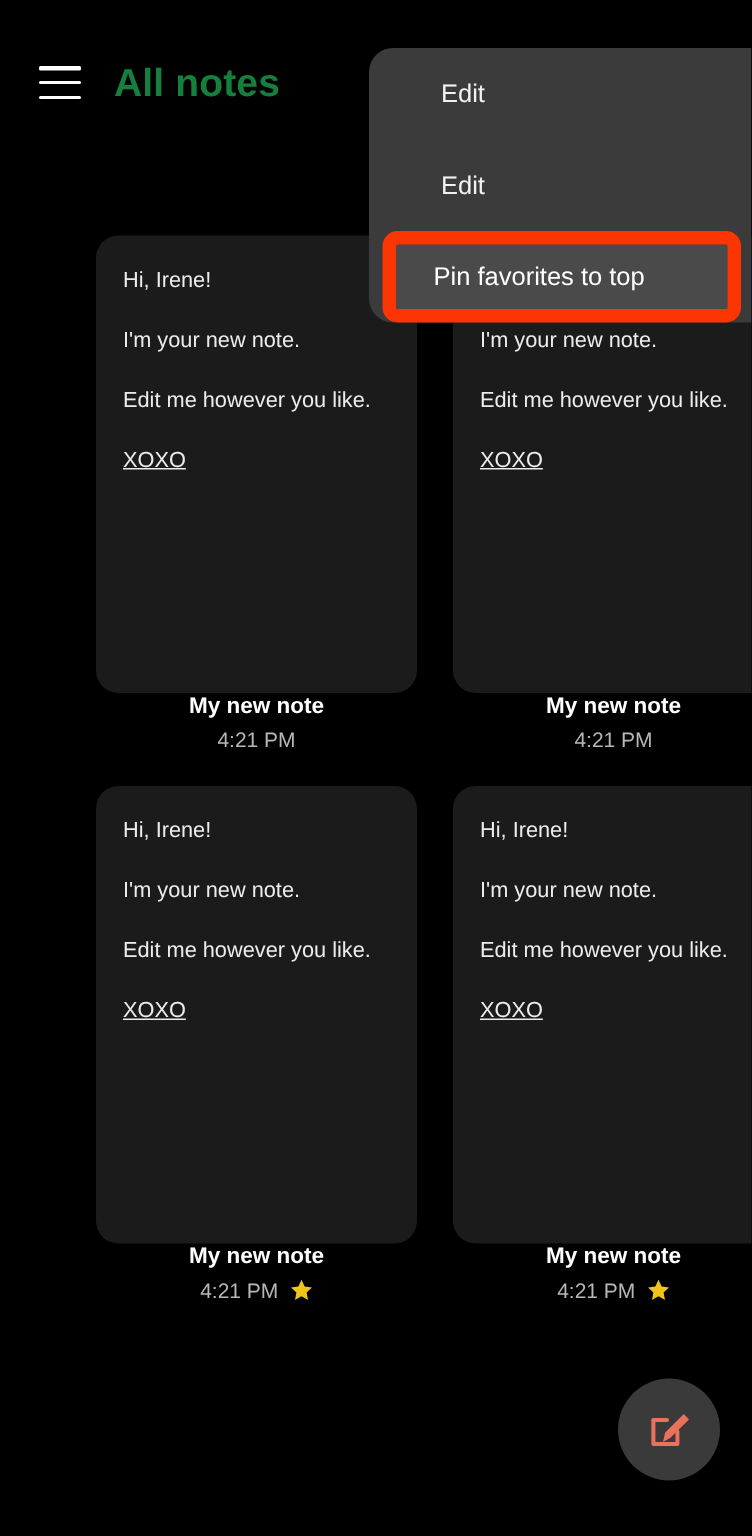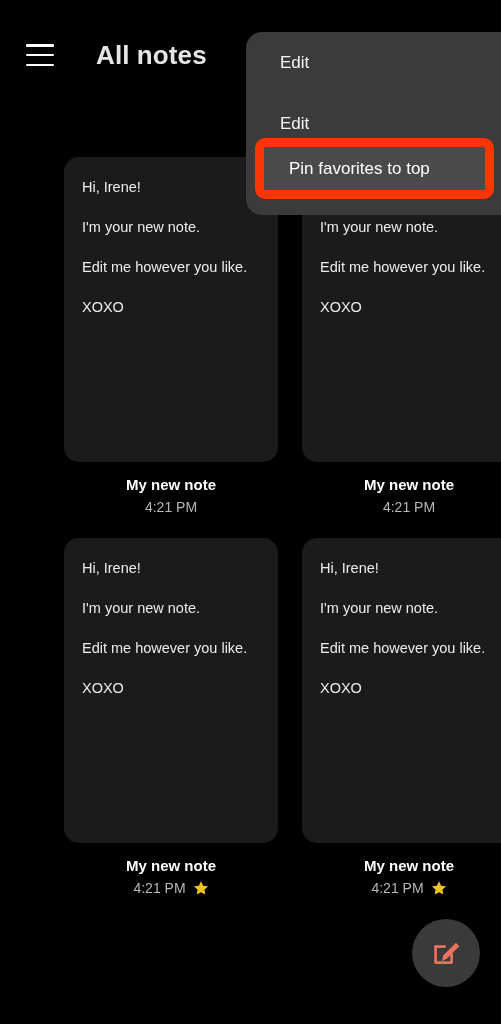--- a/index.html
+++ b/index.html
@@ -43,22 +43,22 @@
     display: block;
     width: 28px;
     height: 2.5px;
     background: #ffffff;
     border-radius: 1px;
   }
 
   .page-title {
     font-size: 26px;
     font-weight: bold;
-    color: #e5e5e5;
-    margin-left: 42px;
+    color: #15803d;
+    margin-left: 22px;
     letter-spacing: 0.1px;
     white-space: nowrap;
   }
 
   
   .notes-grid {
     position: absolute;
     top: 157px;
     left: 0;
     width: 493px;
@@ -89,27 +89,26 @@
     overflow: hidden;
   }
 
   .note-line {
     font-size: 14.5px;
     line-height: 1.38;
     color: #ececec;
     margin-bottom: 20px;
     word-wrap: break-word;
   }
-  .note-line:last-child { margin-bottom: 0; }
+  .note-line:last-child { margin-bottom: 0; text-decoration: underline; }
 
   .note-title {
     font-size: 15px;
     font-weight: bold;
     color: #ffffff;
-    margin-top: 14px;
     text-align: center;
   }
 
   .note-meta {
     margin-top: 6px;
     font-size: 14px;
     color: #b7b7b7;
     display: flex;
     align-items: center;
     justify-content: flex-end;
@@ -134,30 +133,30 @@
     border-top-left-radius: 16px;
     border-bottom-left-radius: 16px;
     z-index: 10;
     overflow: visible;
   }
 
   .menu-item {
     height: 61px;
     display: flex;
     align-items: center;
-    padding-left: 34px;
+    padding-left: 48px;
     font-size: 17px;
     color: #f2f2f2;
     cursor: pointer;
   }
 
   
   .menu-item-wrap-highlight {
     position: absolute;
-    top: 106px;
+    top: 122px;
     left: 9px;
     width: 239px;
     height: 61px;
   }
 
   .red-ring {
     position: absolute;
     top: 0; left: 0;
     width: 239px;
     height: 61px;

